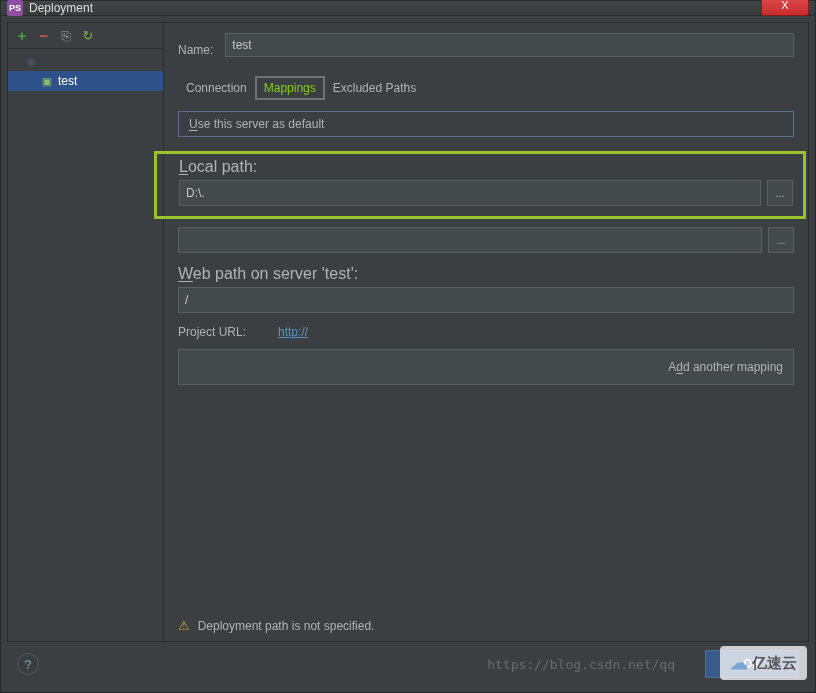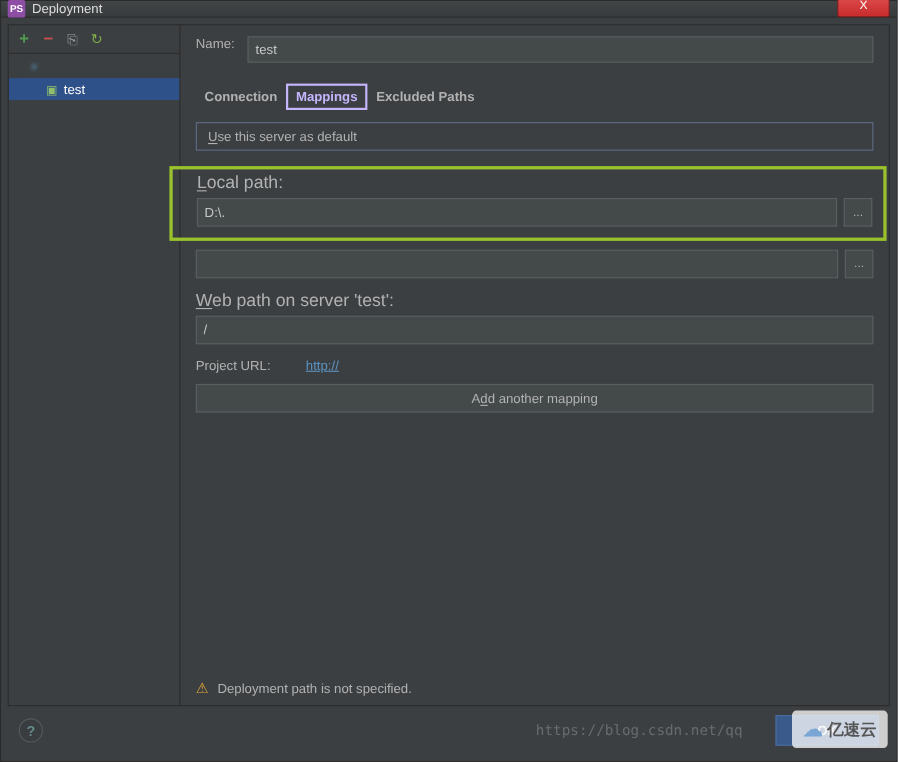--- a/index.html
+++ b/index.html
@@ -92,34 +92,34 @@
   .dot-icon { color: #5ea3d8; font-size: 10px; }
   
   .right-panel {
     flex: 1;
     padding: 10px 14px 8px 14px;
     display: flex; flex-direction: column;
     color: #b2b2b2;
     font-size: 12px;
     position: relative;
   }
-  .name-row { display: flex; align-items: flex-start; gap: 12px; margin-bottom: 18px; }
+  .name-row { display: flex; align-items: flex-end; gap: 12px; margin-bottom: 18px; }
   .name-label { color: #b2b2b2; }
   .name-input {
     flex: 1; height: 24px;
     background: #44494a;
     border: 1px solid #5a5f61;
     color: #c7c7c7;
     padding: 0 6px; font-size: 12px;
   }
   .tabs { display: flex; align-items: center; gap: 0; height: 26px; margin-bottom: 10px; }
-  .tab { padding: 4px 8px; color: #b2b2b2; font-size: 12px; font-weight: bold; }
+  .tab { padding: 4px 8px; color: #b2b2b2; font-size: 12px; }
   .tab.active {
-    border: 2px solid #c4b5fd;
-    color: #c4b5fd;
+    border: 2px solid #737373;
+    color: #84cc16;
     padding: 3px 7px;
   }
   .default-btn {
     height: 26px;
     padding: 0 10px;
     background: #3c3f41;
     border: 1px solid #5f6c8a;
     color: #b2b2b2;
     font-size: 12px;
     display: inline-flex; align-items: center;
@@ -143,23 +143,23 @@
   .browse-btn {
     width: 26px; height: 26px;
     background: #44494a; border: 1px solid #5a5f61;
     color: #b2b2b2; font-size: 11px;
     display: flex; align-items: center; justify-content: center;
   }
   .section { margin-bottom: 12px; }
   .proj-url-row { display: flex; align-items: flex-end; gap: 8px; margin-bottom: 10px; }
   .url-link { color: #5b93c2; text-decoration: underline; padding-left: 24px; }
   .add-map-btn {
-    height: 26px; padding: 0 10px;
+    height: 36px; padding: 0 10px;
     background: #44494a; border: 1px solid #5a5f61;
-    color: #b2b2b2; font-size: 12px;
+    color: #b2b2b2; font-size: 12px; text-align: right;
   }
   .spacer { flex: 1; }
   .warning-row { display: flex; align-items: center; gap: 8px; color: #b2b2b2; font-size: 12px; margin-top: 6px; }
   .warn-icon { color: #d9a23a; font-size: 13px; }
   
   .footer {
     height: 44px;
     display: flex; align-items: center;
     justify-content: space-between;
     padding: 0 10px;

